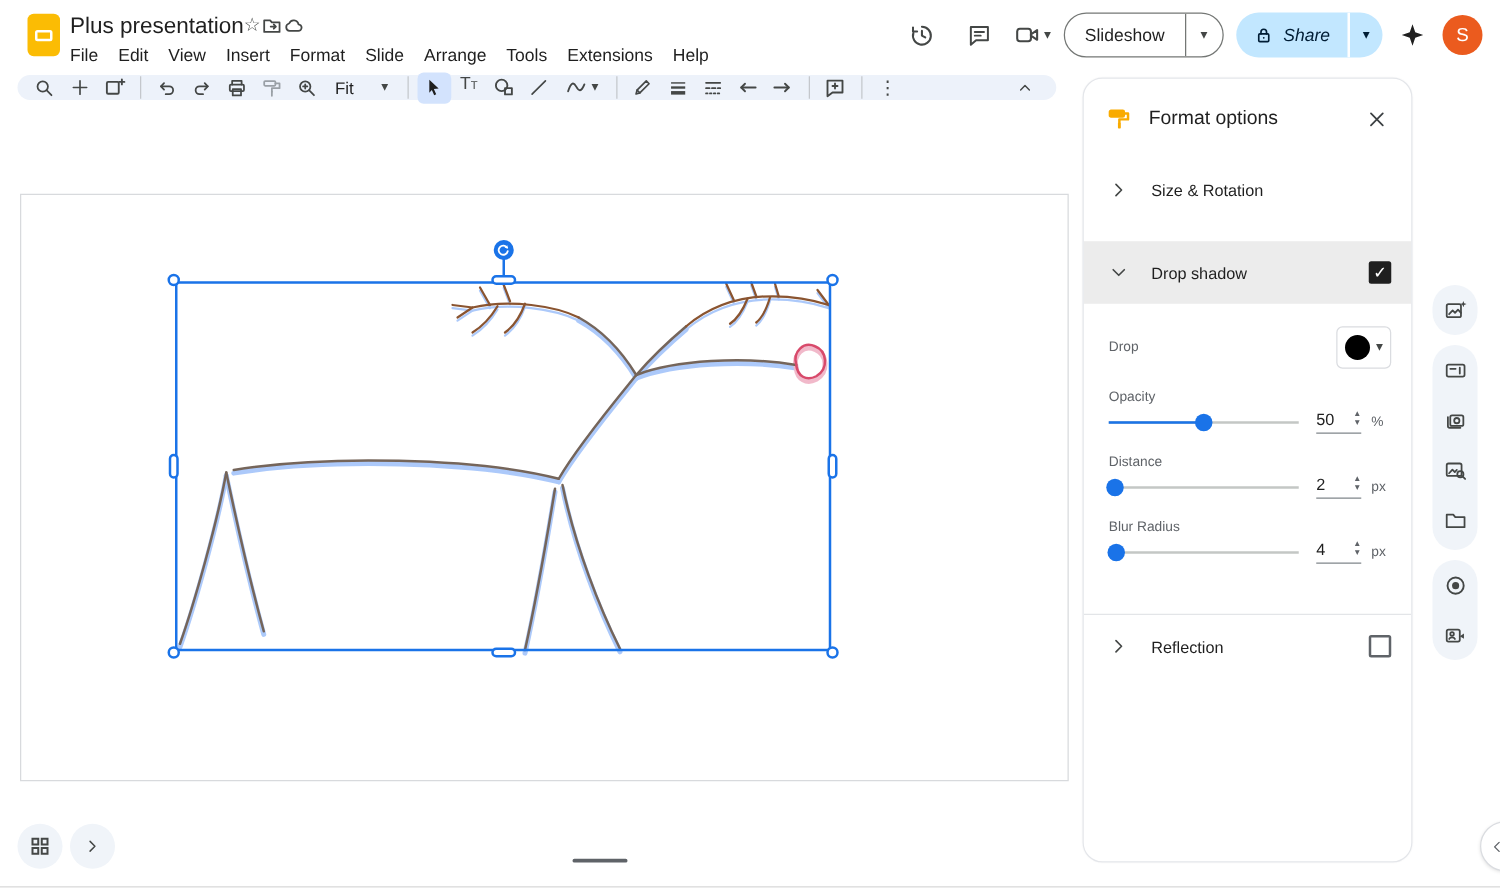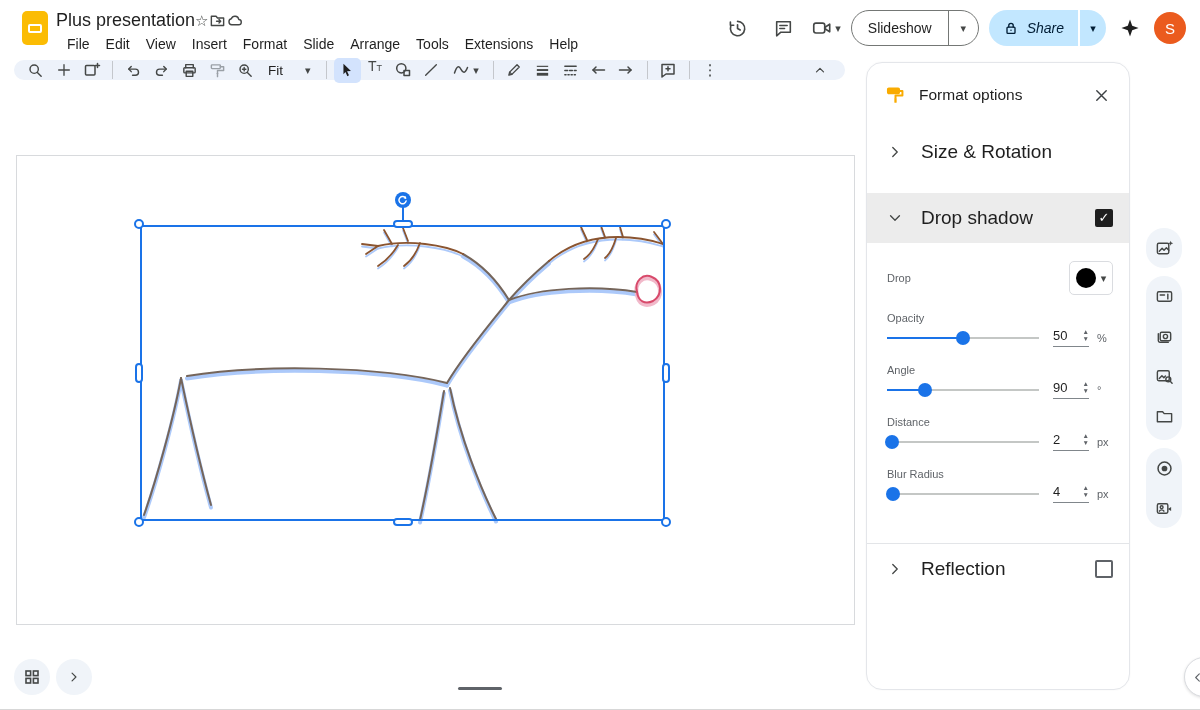--- a/index.html
+++ b/index.html
@@ -13,21 +13,21 @@
   .ic { stroke:#444746; fill:none; stroke-width:1.5; stroke-linecap:round; stroke-linejoin:round; }
 
   
   .topbar { position:absolute; left:0; top:0; width:1200px; height:56px; background:#fff; }
   .logo { position:absolute; left:22px; top:11px; width:26px; height:34px; background:#fbbc04; border-radius:5px; display:flex; align-items:center; justify-content:center; }
   .logo .inner { width:14px; height:9px; border:2.5px solid #fff; border-radius:2px; }
   .title-block { position:absolute; left:56px; top:8px; }
   .title-row { display:flex; align-items:center; height:24px; }
   .doc-title { font-size:18px; color:#1f1f1f; }
   .title-ic { color:#444746; font-size:15px; line-height:1; cursor:pointer; }
-  .menubar { display:flex; margin-top:2px;margin-left:11px; }
+  .menubar { display:flex; margin-top:2px; }
   .menubar span { font-size:14px; color:#1f1f1f; padding:2px 8px; border-radius:8px; cursor:pointer; }
   .menubar span:first-child { padding-left:0; }
   .top-right { position:absolute; right:14px; top:10px; height:36px; display:flex; align-items:center; gap:10px; }
   .tr-icon { width:36px; height:36px; border-radius:50%; display:flex; align-items:center; justify-content:center; cursor:pointer; }
   .cam-group { display:flex; align-items:center; gap:2px; cursor:pointer; }
   .caret { font-size:11px; color:#444746; line-height:1; }
   .btn-slideshow { display:flex; align-items:stretch; height:36px; border:1px solid #747775; border-radius:18px; overflow:hidden; background:#fff; }
   .btn-slideshow .lbl { display:flex; align-items:center; padding:0 16px; font-size:14px; font-weight:500; color:#1f1f1f; cursor:pointer; }
   .btn-slideshow .dd { display:flex; align-items:center; justify-content:center; width:30px; border-left:1px solid #747775; cursor:pointer; }
   .btn-share { display:flex; align-items:stretch; height:36px; border-radius:18px; overflow:hidden; background:#c2e7ff; }
@@ -65,21 +65,21 @@
   .notes-handle { position:absolute; left:458px; top:687px; width:44px; height:3px; border-radius:2px; background:#5f6368; cursor:row-resize; }
   .collapse-btn { position:absolute; left:1184px; top:657px; width:40px; height:40px; border-radius:50%; background:#fff; border:1px solid #dadce0; box-shadow:0 1px 3px rgba(0,0,0,.12); display:flex; align-items:center; justify-content:flex-start; padding-left:6px; cursor:pointer; }
 
   
   .panel { position:absolute; left:866px; top:62px; width:264px; height:628px; background:#fff; border:1px solid #e4e6ea; border-radius:16px; box-shadow:0 0 0 1px rgba(0,0,0,0.01); overflow:hidden; }
   .p-header { display:flex; align-items:center; padding:20px 16px 10px 18px; gap:13px; }
   .p-title { font-size:15.5px; font-weight:500; color:#1f1f1f; flex:1; }
   .p-close { width:24px; height:24px; display:flex; align-items:center; justify-content:center; cursor:pointer; }
   .p-row { display:flex; align-items:center; height:50px; padding:0 16px 0 20px; cursor:pointer; }
   .p-row .chev { width:20px; margin-right:14px; flex:none; display:flex; }
-  .p-row .s-lbl { font-size:19px; font-weight:500; color:#1f1f1f; flex:1; }
+  .p-row .s-lbl { font-size:13px; font-weight:500; color:#1f1f1f; flex:1; }
   .p-row.shadow-hdr { background:#ececec; margin-top:16px; }
   .p-row.m-top { margin-top:10px; }
   .cbx { width:18px; height:18px; border-radius:2px; flex:none; cursor:pointer; }
   .cbx.on { background:#1f1f1f; color:#fff; font-size:13px; line-height:18px; text-align:center; }
   .cbx.off { border:2px solid #5f6368; background:#fff; }
   .ctl { padding:0 16px 0 20px; }
   .ctl-label { font-size:11px; color:#5f6368; }
   .color-row { display:flex; align-items:center; justify-content:space-between; margin-top:18px; }
   .swatch-btn { width:44px; height:34px; border:1px solid #dadce0; border-radius:5px; background:#fff; display:flex; align-items:center; justify-content:center; gap:5px; cursor:pointer; }
   .swatch-dot { width:20px; height:20px; border-radius:50%; }
@@ -443,37 +443,20 @@
             <span class="val">50</span>
             <span class="steppers">
                 <span>▲</span>
                 <span>▼</span>
               </span>
           </span>
           <span class="unit">%</span>
         </div>
       </div>
 
-      <div class="ctl-group">
-        <div class="ctl-label">Angle</div>
-        <div class="slider-row">
-          <span class="slider">
-              <span class="sl-fill" style="width: 25%;"></span>
-              <span class="sl-thumb" style="left: 25%;"></span>
-            </span>
-          <span class="valbox">
-            <span class="val">90</span>
-            <span class="steppers">
-                <span>▲</span>
-                <span>▼</span>
-              </span>
-          </span>
-          <span class="unit">°</span>
-        </div>
-      </div>
 
       <div class="ctl-group">
         <div class="ctl-label">Distance</div>
         <div class="slider-row">
           <span class="slider">
               <span class="sl-fill" style="width: 3%;"></span>
               <span class="sl-thumb" style="left: 3%;"></span>
             </span>
           <span class="valbox">
             <span class="val">2</span>

